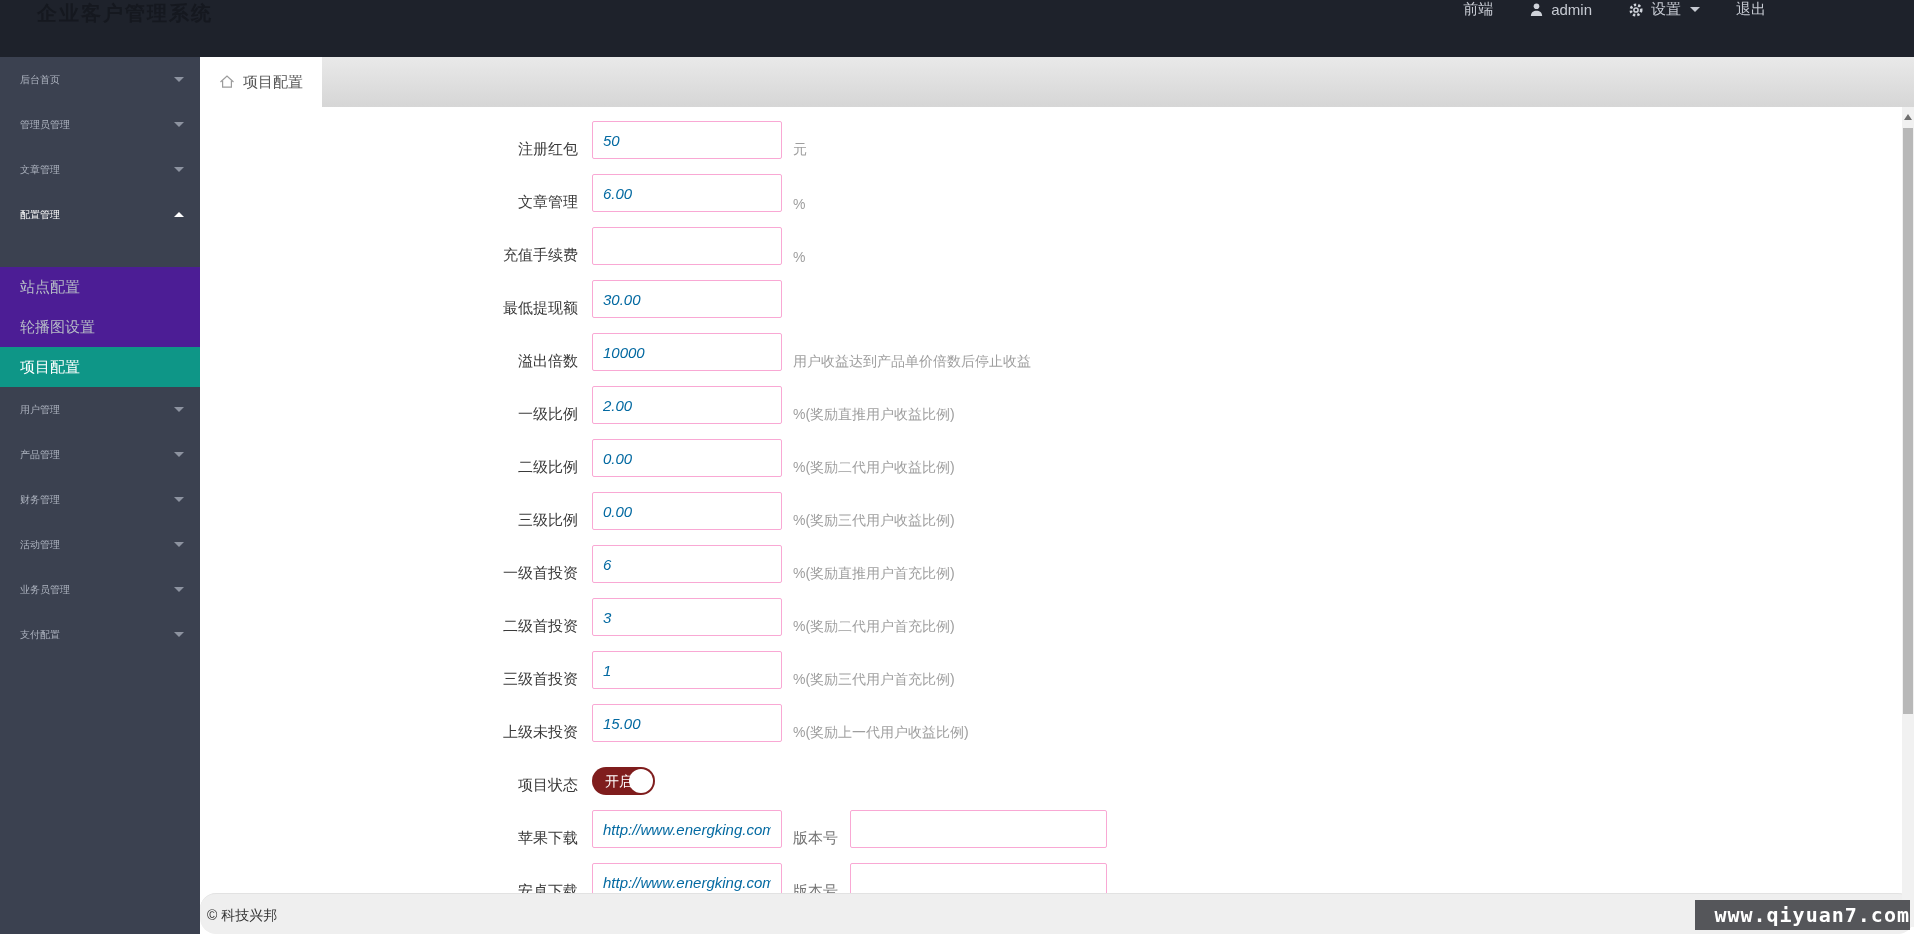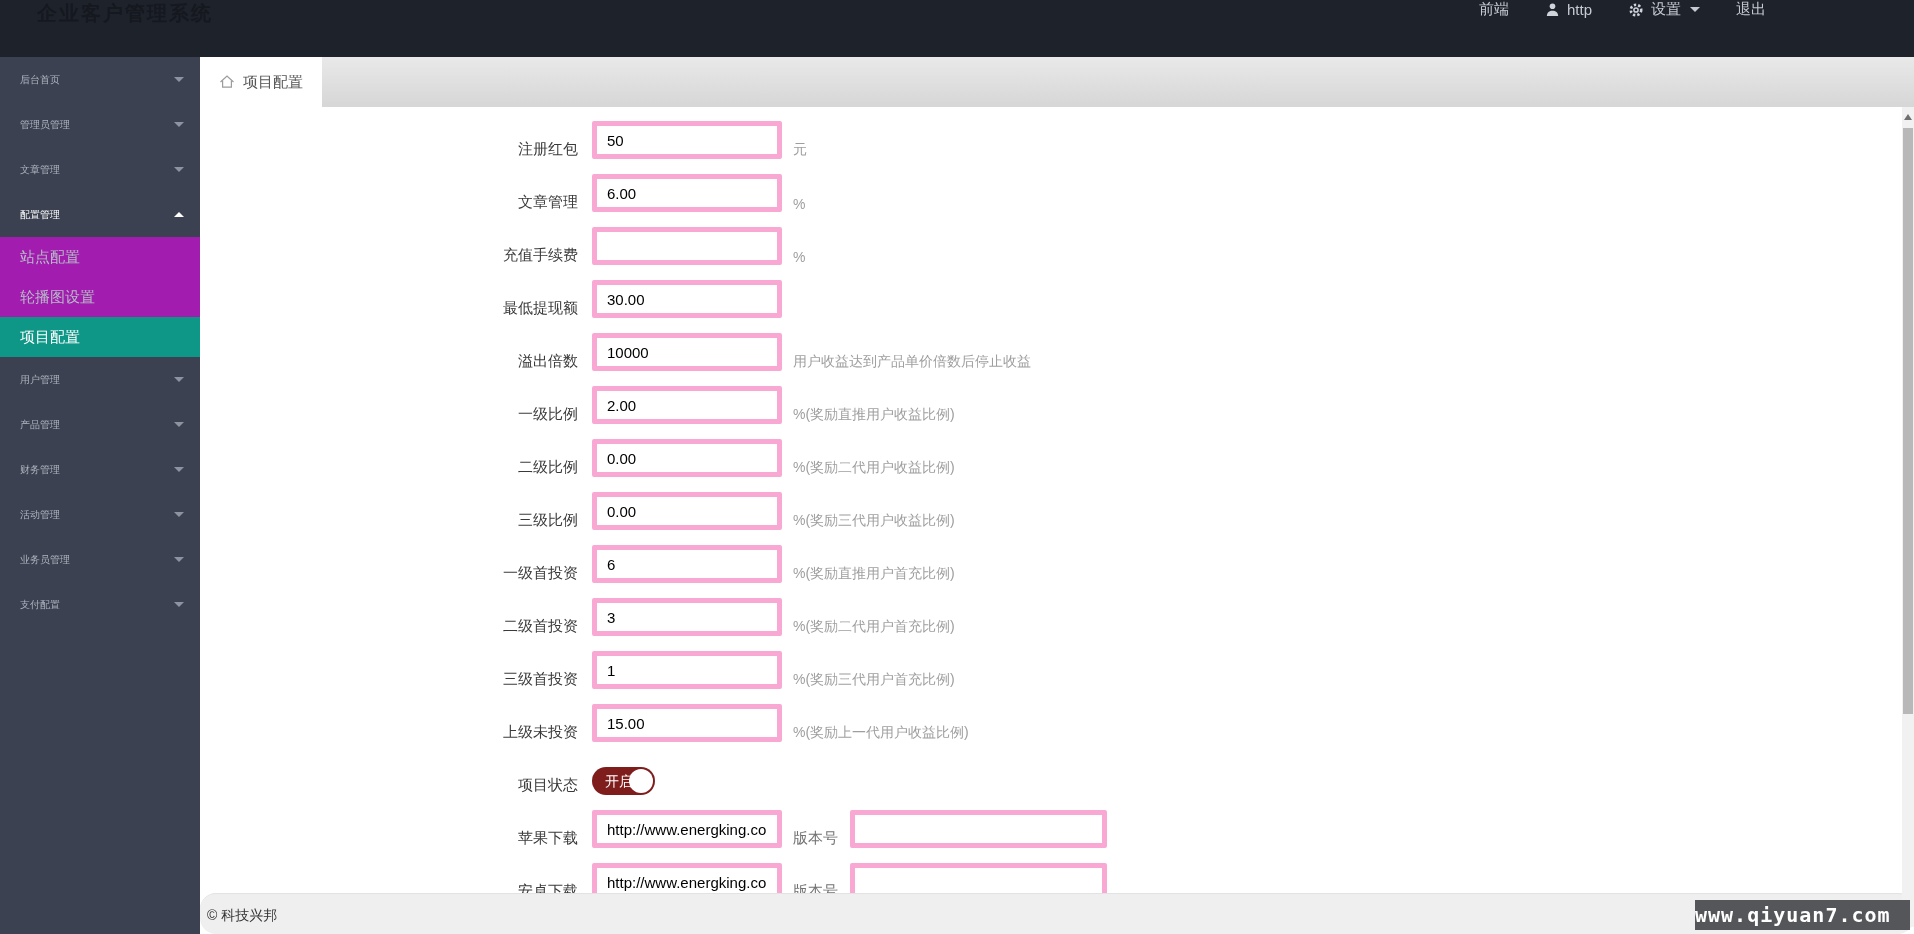--- a/index.html
+++ b/index.html
@@ -17,76 +17,76 @@
   .caret-down { width:0; height:0; border-left:5px solid transparent; border-right:5px solid transparent;
     border-top:5px solid #c6cad2; margin-left:2px; }
   
   .sidebar { position:absolute; top:57px; left:0; width:200px; height:877px; background:#3b4150; z-index:10; }
   .side-item { position:relative; height:45px; line-height:45px; padding:0 20px;
     color:#adb3bf; font-size:10px; cursor:pointer; }
   .side-item .chev { position:absolute; right:16px; top:20px; width:0; height:0;
     border-left:5px solid transparent; border-right:5px solid transparent; border-top:5px solid #8d93a0; }
   .side-item.open { color:#ffffff; }
   .side-item.open .chev { border-top:none; border-bottom:5px solid #ffffff; }
-  .submenu { background:#a21caf; }
+  .submenu { background:#4c1d95;margin-top:30px; }
   .sub-item { height:40px; line-height:40px; padding:0 20px; color:#b6bcc6; font-size:15px; cursor:pointer; }
   .sub-item.active { background:#0e9687; color:#fff; }
   
   .tabbar { position:absolute; top:57px; left:200px; width:1714px; height:50px;
     background:linear-gradient(#e9e9e9,#d6d6d6); }
   .tab-active { position:absolute; left:0; top:0; height:50px; background:#ffffff;
     display:flex; align-items:center; gap:8px; padding:0 19px; font-size:15px; color:#555; cursor:pointer; }
   
   .content { position:absolute; top:107px; left:200px; width:1714px; height:786px;
     background:#fff; overflow:hidden; }
   .form { padding-top:14px; }
   .row { display:flex; align-items:flex-end; height:38px; margin-bottom:15px; }
   .row-label { width:392px; padding-right:14px; text-align:right; font-size:15px; color:#3a3a3a; }
-  .txt { width:190px; height:38px; border:5px solid #f9a8d4; border-radius:2px;
-    padding:0 10px; font-size:15px; color:#000000; background:#fff; outline:none;
-    font-family:"Liberation Sans","DejaVu Sans",sans-serif; }
+  .txt { width:190px; height:38px; border:1px solid #f9a8d4; border-radius:2px;
+    padding:0 10px; font-size:15px; color:#0369a1; background:#fff; outline:none;
+    font-family:"Liberation Sans","DejaVu Sans",sans-serif;font-style:italic; }
   .suffix { margin-left:11px; font-size:14px; color:#9e9e9e; }
   .ver-label { margin-left:11px; font-size:15px; color:#737373; }
   .ver-input { width:257px; margin-left:12px; }
   .toggle { position:relative; width:63px; height:28px; border-radius:14px; background:#7f1d1d;
     color:#fff; font-size:14px; line-height:28px; padding-left:13px; cursor:pointer; }
   .toggle .knob { position:absolute; right:2px; top:2px; width:24px; height:24px;
     border-radius:50%; background:#fff; }
   
   .footer { position:absolute; left:200px; top:893px; width:1714px; height:41px;
     background:#efefef; border-top:1px solid #e2e2e2;border-radius:16px; }
   .copyright { padding:13px 0 0 7px; font-size:14px; color:#333; }
   
   .vscroll { position:absolute; right:0; top:107px; width:12px; height:820px; background:#f1f1f1; z-index:30; }
   .vscroll .arrow-up { width:0; height:0; border-left:4px solid transparent; border-right:4px solid transparent;
     border-bottom:6px solid #6f6f6f; margin:7px auto 5px; }
   .vscroll .thumb { position:absolute; top:21px; left:1px; width:10px; height:586px; background:#b8b8b8; }
   
   .watermark { position:absolute; right:4px; bottom:4px; width:215px; height:30px; background:#55565a;
     color:#fff; font-family:"DejaVu Sans Mono","Liberation Mono",monospace; font-weight:bold; font-size:20px;
-    display:flex; align-items:center; justify-content:flex-start; letter-spacing:1px; z-index:50; }
+    display:flex; align-items:center; justify-content:flex-end; letter-spacing:1px; z-index:50; }
   .icon { display:inline-flex; align-items:center; }
 </style>
 </head>
 <body>
 
 <div class="topbar">
   <div class="logo">企业客户管理系统</div>
   <div class="topnav">
     <div class="topnav-item">
       <span>前端</span>
     </div>
     <div class="topnav-item">
       <span class="icon">
         <svg width="15" height="15" viewBox="0 0 16 16" fill="#cfd3da">
             <circle cx="8" cy="4.5" r="3"></circle>
             <path d="M2 15c0-3.6 2.7-5.6 6-5.6s6 2 6 5.6z"></path>
           </svg>
       </span>
-      <span>http</span>
+      <span>admin</span>
     </div>
     <div class="topnav-item">
       <span class="icon">
         <svg width="16" height="16" viewBox="0 0 16 16" fill="none" stroke="#cfd3da">
             <circle cx="8" cy="8" r="5.2" stroke-width="2.6" stroke-dasharray="2.3 2.05"></circle>
             <circle cx="8" cy="8" r="2.1" stroke-width="1.5"></circle>
           </svg>
       </span>
       <span>设置</span>
       <span class="caret-down"></span>

